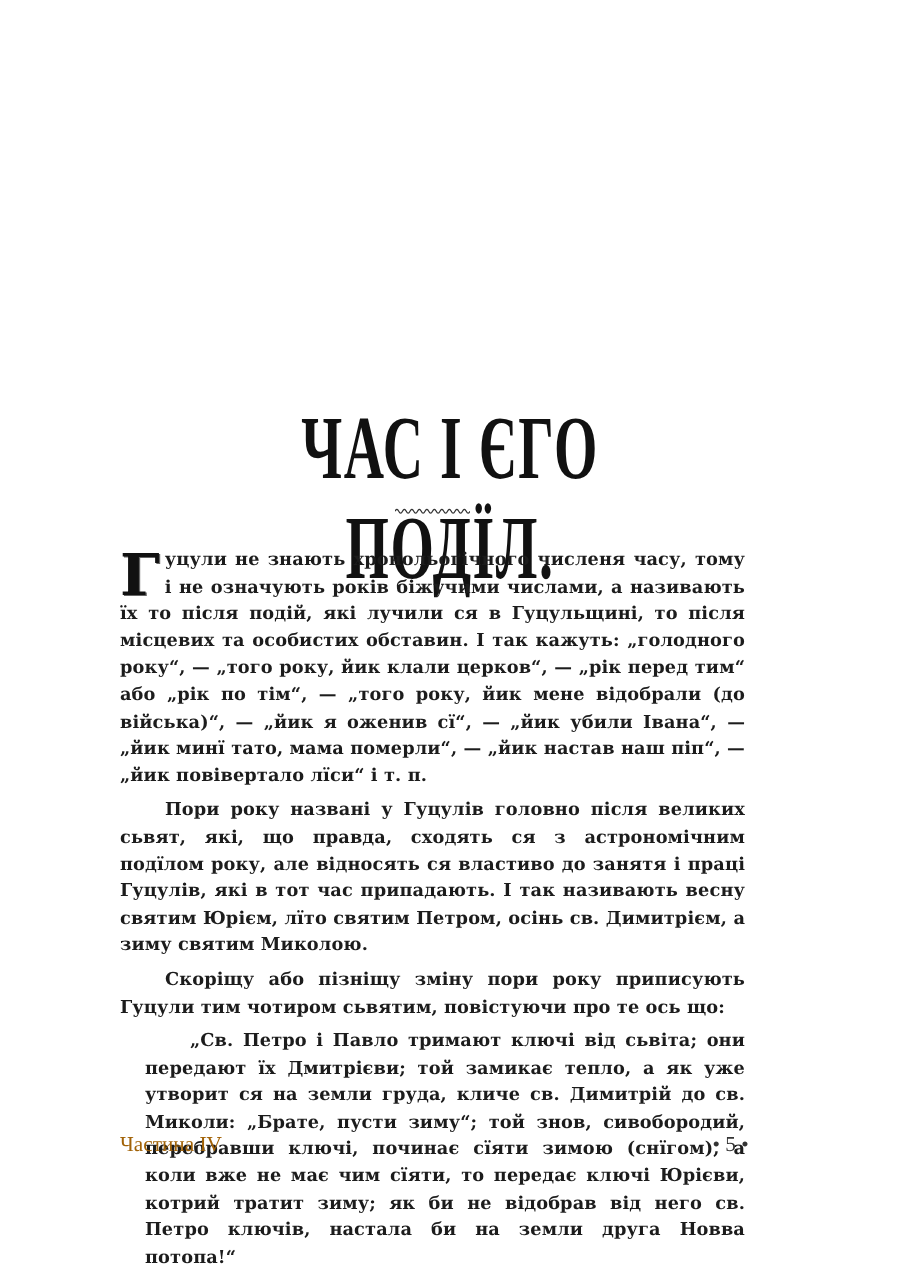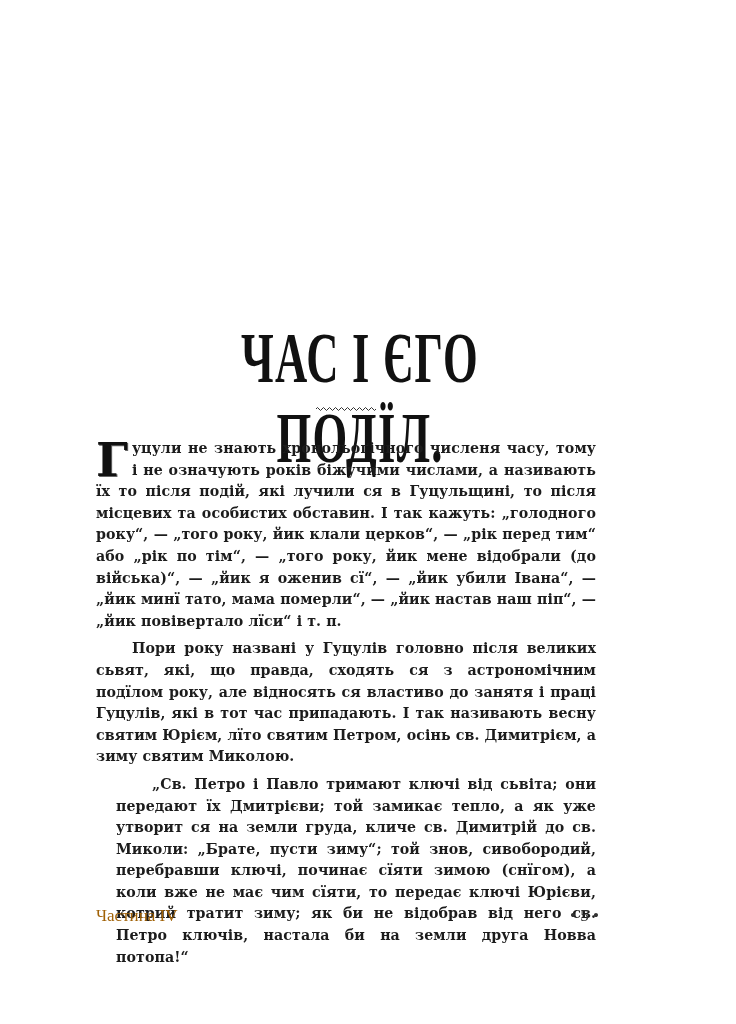--- a/index.html
+++ b/index.html
@@ -51,20 +51,23 @@
     <path d="M0 5 Q1.5 2 3 5 T6 5 T9 5 T12 5 T15 5 T18 5 T21 5 T24 5 T27 5 T30 5 T33 5 T36 5 T39 5 T42 5 T45 5 T48 5 T51 5 T54 5 T57 5 T60 5" fill="none" stroke="#333" stroke-width="1"></path>
   </svg>
 
   <div class="body-text">
     <p class="first">
       <span class="dropcap">Г</span><span>уцули не знають хронольоґічного численя часу, тому і не означують років біжучими числами, а називають їх то після подій, які лучили ся в Гуцульщині, то після місцевих та особистих обставин. І так кажуть: „голодного року“, — „того року, йик клали церков“, — „рік перед тим“ або „рік по тім“, — „того року, йик мене відобрали (до війська)“, — „йик я оженив сї“, — „йик убили Івана“, — „йик минї тато, мама померли“, — „йик настав наш піп“, — „йик повівертало лїси“ і т. п.</span>
     </p>
     <p>
       <span>Пори року названі у Гуцулів головно після великих сьвят, які, що правда, сходять ся з астрономічним подїлом року, але відносять ся властиво до занятя і праці Гуцулів, які в тот час припадають. І так називають весну </span><span class="it">святим Юрієм</span><span>, лїто </span><span class="it">святим Петром</span><span>, осінь </span><span class="it">св. Димитрієм</span><span>, а зиму </span><span class="it">святим Миколою</span><span>.</span>
     </p>
+    <p>
+      <span>Скоріщу або пізніщу зміну пори року приписують Гуцули тим чотиром сьвятим, повістуючи про те ось що:</span>
+    </p>
     <p class="quote">
       <span>„Св. Петро і Павло тримают ключі від сьвіта; они передают їх Дмитрієви; той замикає тепло, а як уже утворит ся на земли груда, кличе св. Димитрій до св. Миколи: „Брате, пусти зиму“; той знов, сивобородий, перебравши ключі, починає сїяти зимою (снїгом), а коли вже не має чим сїяти, то передає ключі Юрієви, котрий тратит зиму; як би не відобрав від него св. Петро ключів, настала би на земли друга Новва потопа!“</span>
     </p>
   </div>
 
   <div class="footer-left">Частина IV</div>
   <div class="footer-right">• 5 •</div>
 </div>
 
 </body></html>

